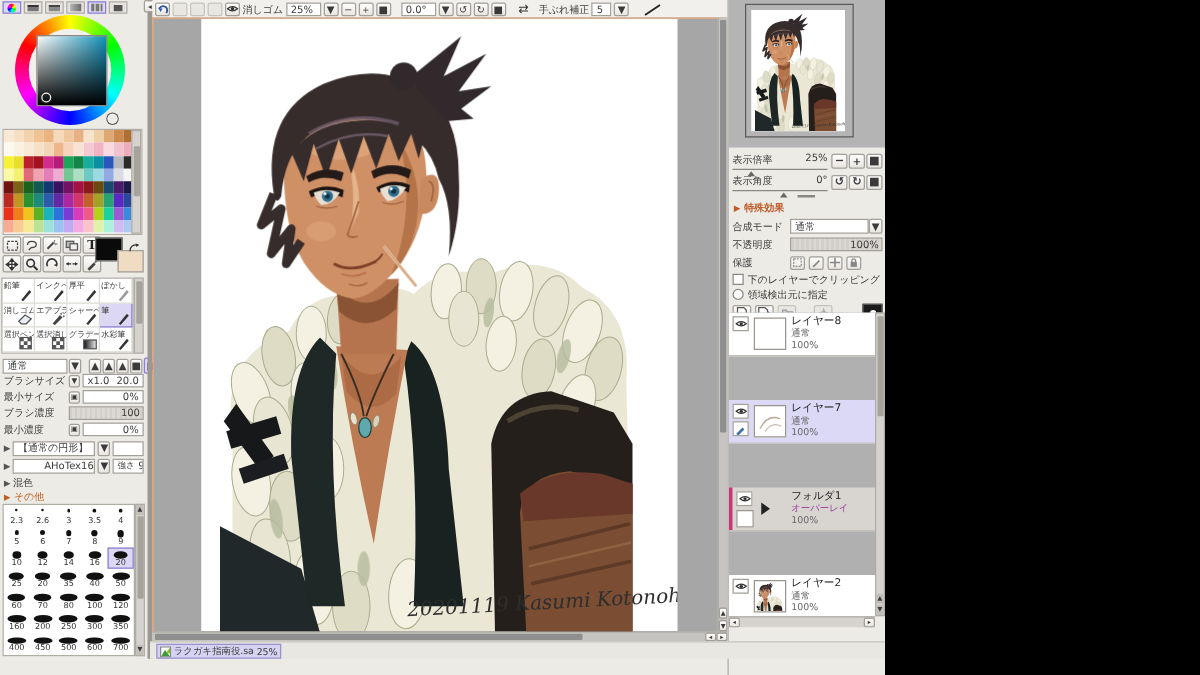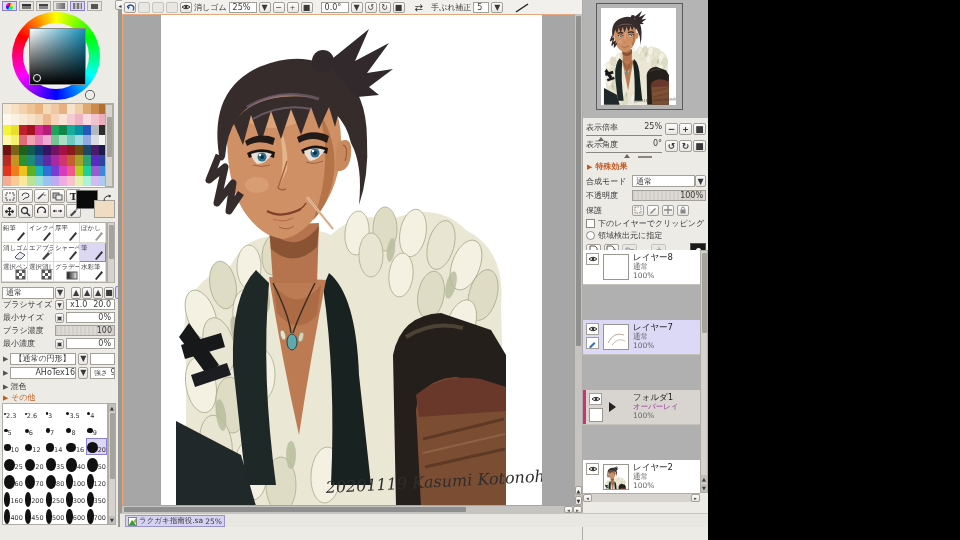--- a/index.html
+++ b/index.html
@@ -34,21 +34,21 @@
   .vthumb{position:absolute;left:1px;width:5px;background:#a6a29c;border-radius:1px;}
   .toolbtn{width:15px;height:14px;}
   .brush-grid{left:1px;top:222px;width:106px;height:61px;background:#fff;border:1px solid #b0aca6;box-sizing:border-box;
               display:grid;grid-template-columns:repeat(4,26px);grid-auto-rows:19.5px;}
   .bcell{position:relative;border-right:1px solid #dddad4;border-bottom:1px solid #dddad4;overflow:hidden;box-sizing:border-box;}
   .bcell .t{position:absolute;left:1px;top:1px;font-size:7px;transform:scale(.92);transform-origin:0 0;white-space:nowrap;}
   .bcell svg{position:absolute;right:1px;bottom:1px;}
   .setrow{position:absolute;left:3px;width:112px;height:13px;display:flex;align-items:center;gap:2px;}
   .size-grid{left:2px;top:403px;width:106px;height:122px;background:#fff;border:1px solid #b0aca6;box-sizing:border-box;
              display:grid;grid-template-columns:repeat(5,20.8px);grid-auto-rows:17.1px;}
-  .scell{position:relative;display:flex;flex-direction:row;align-items:center;justify-content:flex-start;box-sizing:border-box;border:1px solid transparent;}
+  .scell{position:relative;display:flex;flex-direction:column;align-items:center;justify-content:flex-start;box-sizing:border-box;border:1px solid transparent;}
   .scell .dot{border-radius:50%;background:#111;margin-top:2px;}
   .scell .n{font-size:6.5px;line-height:6.5px;margin-top:auto;margin-bottom:1px;color:#333;}
   
   .canvas-col{left:122px;top:0;width:460px;height:513px;}
   .cv-toolbar{position:absolute;left:0;top:0;width:460px;height:14px;background:#f2f0ec;display:flex;align-items:center;gap:2px;padding-left:2px;box-sizing:border-box;}
   .tbtn{width:12px;height:11px;font-size:8px;}
   .viewport{position:absolute;left:0;top:14px;width:460px;height:491px;background:#a6a6a6;
             border-top:1px solid #e8a87c;border-left:1px solid #e8a87c;box-sizing:border-box;overflow:hidden;}
   .page{position:absolute;left:38px;top:0;width:381px;height:491px;background:#fff;}
   .cv-vscroll{position:absolute;right:0;top:14px;width:8px;height:491px;background:#c6c4c0;border-left:1px solid #a8a5a0;box-sizing:border-box;}

